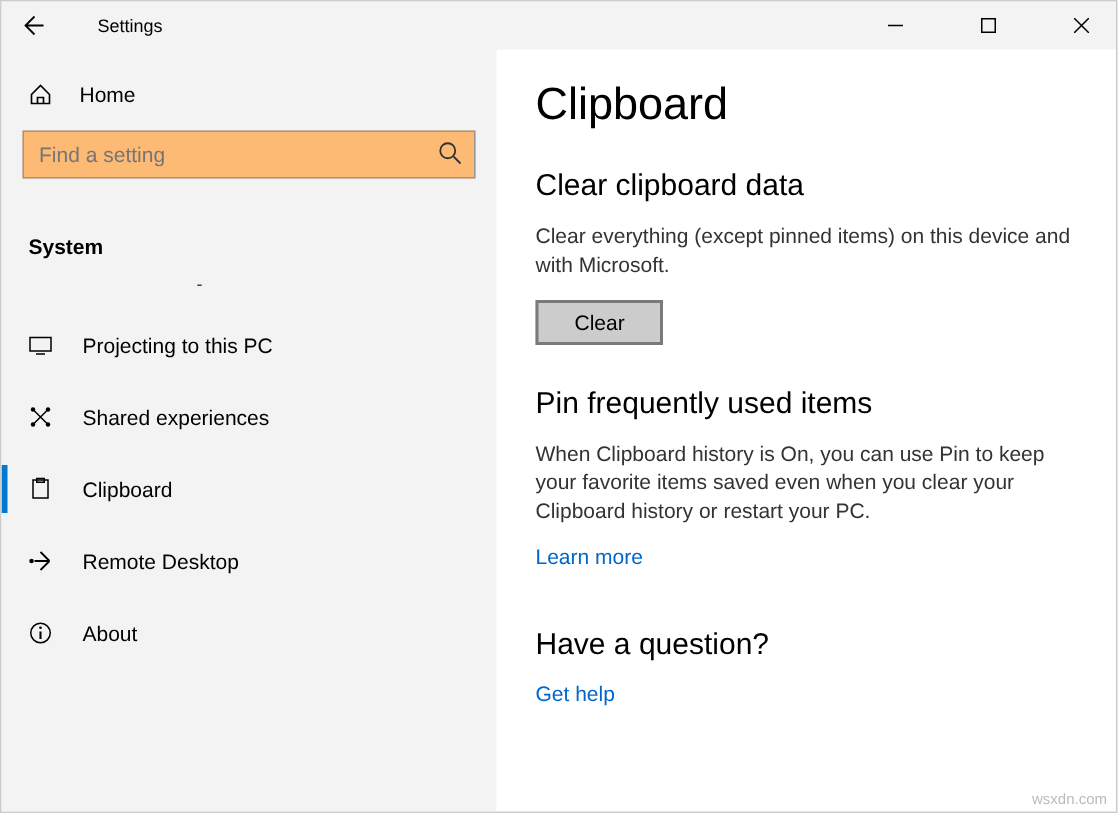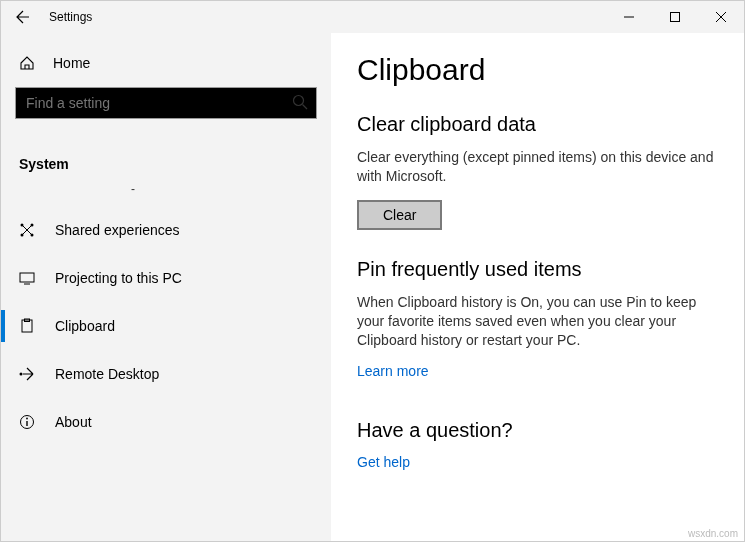--- a/index.html
+++ b/index.html
@@ -11,20 +11,21 @@
     width: 745px;
     height: 542px;
     overflow: hidden;
     border: 1px solid #ccc;
   }
   .titlebar {
     height: 32px;
     display: flex;
     align-items: center;
     background: #f3f3f3;
+    gap: 16px;
   }
   .titlebar .back {
     width: 44px; height: 32px;
     display: flex; align-items: center; justify-content: center;
     cursor: pointer;
   }
   .titlebar .title {
     flex: 0 0 auto;
     font-size: 12px;
     padding-left: 4px;
@@ -54,21 +55,21 @@
   .home-row .icon { width: 24px; display: flex; align-items: center; }
   .home-row .label { padding-left: 10px; }
   .search-row {
     margin: 6px 14px 14px 14px;
     position: relative;
   }
   .search-row input {
     width: 100%;
     height: 32px;
     border: 1px solid #999;
-    background: #000000;
+    background: #fdba74;
     padding: 0 34px 0 10px;
     font-size: 14px;
     font-family: inherit;
     outline: none;
     color: #666;
   }
   .search-row .s-icon {
     position: absolute;
     right: 8px; top: 6px;
     color: #333;
@@ -201,40 +202,40 @@
           </svg>
       </span>
     </div>
 
     <div class="group-label">System</div>
     <div class="small-dash">-</div>
 
     <div class="nav-item">
       <span class="icon">
         <svg width="16" height="16" viewBox="0 0 16 16">
+            <rect x="1" y="3" width="14" height="9" stroke="#000" fill="none"></rect>
+            <path d="M5 14h6" stroke="#000"></path>
+          </svg>
+      </span>
+      <span class="label">Projecting to this PC</span>
+    </div>
+
+    <div class="nav-item">
+      <span class="icon">
+        <svg width="16" height="16" viewBox="0 0 16 16">
             <circle cx="3" cy="3" r="1.5" fill="#000"></circle>
             <circle cx="13" cy="3" r="1.5" fill="#000"></circle>
             <circle cx="3" cy="13" r="1.5" fill="#000"></circle>
             <circle cx="13" cy="13" r="1.5" fill="#000"></circle>
             <path d="M3 3 13 13M13 3 3 13" stroke="#000" stroke-width="1"></path>
           </svg>
       </span>
       <span class="label">Shared experiences</span>
     </div>
 
-    <div class="nav-item">
-      <span class="icon">
-        <svg width="16" height="16" viewBox="0 0 16 16">
-            <rect x="1" y="3" width="14" height="9" stroke="#000" fill="none"></rect>
-            <path d="M5 14h6" stroke="#000"></path>
-          </svg>
-      </span>
-      <span class="label">Projecting to this PC</span>
-    </div>
-
     <div class="nav-item selected">
       <span class="icon">
         <svg width="16" height="16" viewBox="0 0 16 16">
             <rect x="3" y="2" width="10" height="12" stroke="#000" fill="none"></rect>
             <rect x="5.5" y="1" width="5" height="2.5" stroke="#000" fill="none"></rect>
           </svg>
       </span>
       <span class="label">Clipboard</span>
     </div>
 

